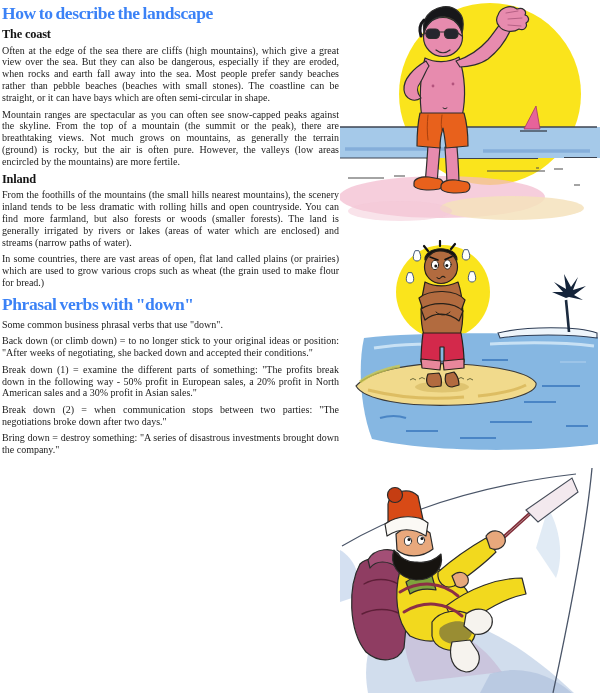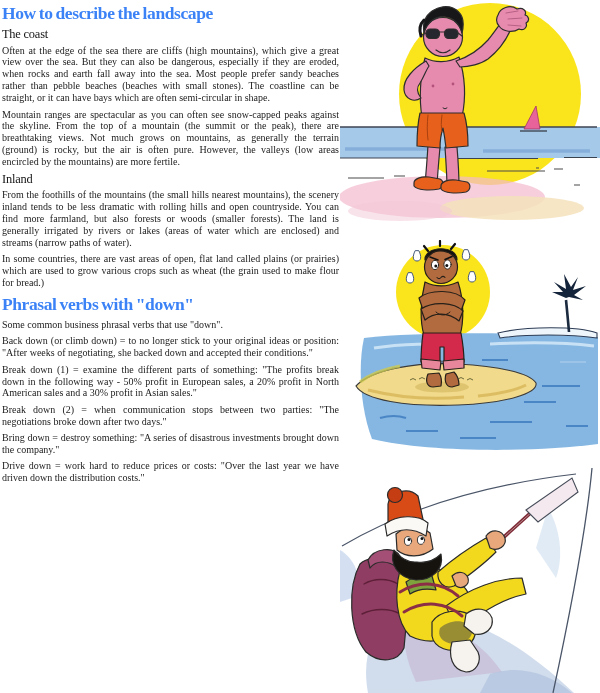--- a/index.html
+++ b/index.html
@@ -29,21 +29,21 @@
     font-weight: bold;
   }
   .text-col h1.second { margin-top: 6px; }
   .text-col h2 {
     font-size: 12.4px;
     line-height: 1.1;
     margin: 3px 0 3px 0;
     color: #141414;
     text-align: left;
     letter-spacing: -0.2px;
-    font-weight: normal;
+    font-weight: bold;
   }
   .text-col p {
     font-size: 10px;
     line-height: 11.9px;
     margin: 0 0 4.5px 0;
     hyphens: none;
   }
   .art { position: absolute; }
 </style>
 </head>
@@ -62,21 +62,20 @@
     <h2>Inland</h2>
     <p>From the foothills of the mountains (the small hills nearest mountains), the scenery inland tends to be less dramatic with rolling hills and open countryside. You can find more farmland, but also forests or woods (smaller forests). The land is generally irrigated by rivers or lakes (areas of water which are enclosed) and streams (narrow paths of water).</p>
     <p>In some countries, there are vast areas of open, flat land called plains (or prairies) which are used to grow various crops such as wheat (the grain used to make flour for bread.)</p>
 
     <h1 class="second">Phrasal verbs with "down"</h1>
     <p>Some common business phrasal verbs that use "down".</p>
     <p>Back down (or climb down) = to no longer stick to your original ideas or position: "After weeks of negotiating, she backed down and accepted their conditions."</p>
     <p>Break down (1) = examine the different parts of something: "The profits break down in the following way - 50% profit in European sales, a 20% profit in North American sales and a 30% profit in Asian sales."</p>
     <p>Break down (2) = when communication stops between two parties: "The negotiations broke down after two days."</p>
     <p>Bring down = destroy something: "A series of disastrous investments brought down the company."</p>
-    <p>Drive down = work hard to reduce prices or costs: "Over the last year we have driven down the distribution costs."</p>
   </div>
 
   <svg class="art" style="left:340px;top:0;width:260px;height:236px" viewBox="0 0 260 236">
     <circle cx="150" cy="94" r="91" fill="#fae41c"></circle>
     <g>
       <rect x="0" y="127" width="260" height="31" fill="#a5c9e9"></rect>
       <path d="M0,127 H257" stroke="#3c4350" stroke-width="1.4" fill="none"></path>
       <path d="M5,149 H116 M143,151 H250" stroke="#82abd8" stroke-width="3.5" fill="none" opacity="0.9"></path>
       <path d="M0,158 H90 M118,158.5 H198 M224,157.5 H257" stroke="#3c4350" stroke-width="1" fill="none"></path>
     </g>

